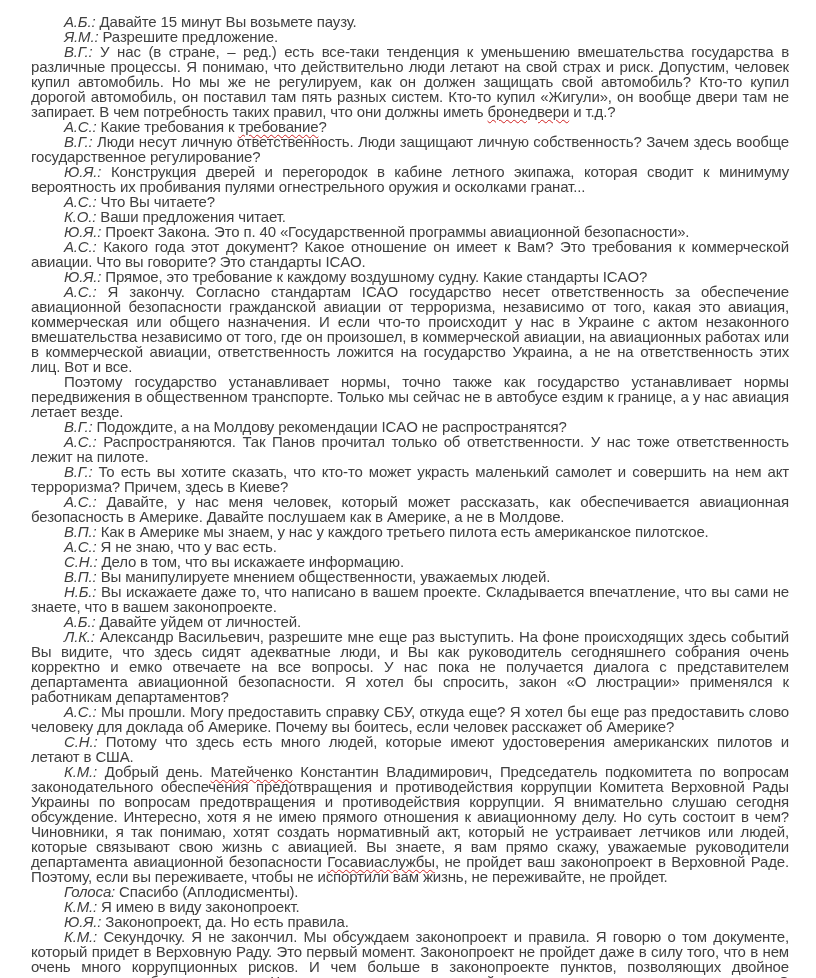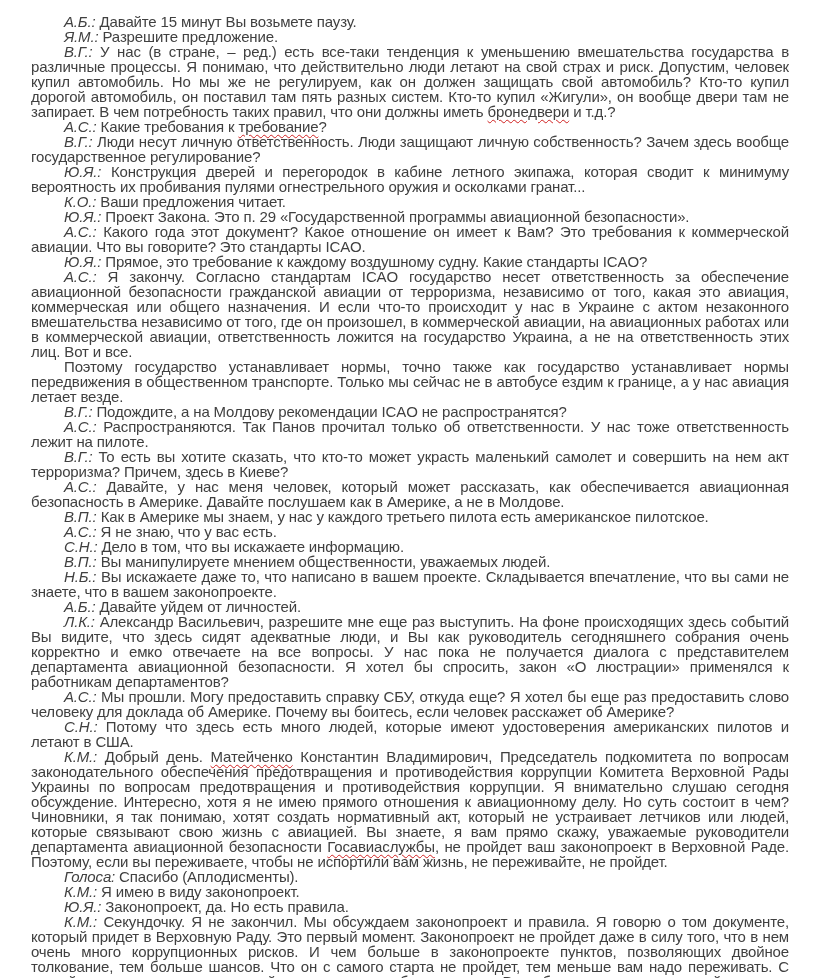--- a/index.html
+++ b/index.html
@@ -18,22 +18,23 @@
 <body>
 
 <div class="page">
   <div id="paras">
       <p class="para"><span class="spk">А.Б.:</span><span> Давайте 15 минут Вы возьмете паузу.</span></p>
       <p class="para"><span class="spk">Я.М.:</span><span> Разрешите предложение.</span></p>
       <p class="para"><span class="spk">В.Г.:</span><span> У нас (в стране, – ред.) есть все-таки тенденция к уменьшению вмешательства государства в различные процессы. Я понимаю, что действительно люди летают на свой страх и риск. Допустим, человек купил автомобиль. Но мы же не регулируем, как он должен защищать свой автомобиль? Кто-то купил дорогой автомобиль, он поставил там пять разных систем. Кто-то купил «Жигули», он вообще двери там не запирает. В чем потребность таких правил, что они должны иметь <span class="sp">бронедвери</span> и т.д.?</span></p>
       <p class="para"><span class="spk">А.С.:</span><span> Какие требования к <span class="sp">требование</span>?</span></p>
       <p class="para"><span class="spk">В.Г.:</span><span> Люди несут личную ответственность. Люди защищают личную собственность? Зачем здесь вообще государственное регулирование?</span></p>
       <p class="para"><span class="spk">Ю.Я.:</span><span> Конструкция дверей и перегородок в кабине летного экипажа, которая сводит к минимуму вероятность их пробивания пулями огнестрельного оружия и осколками гранат...</span></p>
+      <p class="para"><span class="spk">А.С.:</span><span> Что Вы читаете?</span></p>
       <p class="para"><span class="spk">К.О.:</span><span> Ваши предложения читает.</span></p>
-      <p class="para"><span class="spk">Ю.Я.:</span><span> Проект Закона. Это п. 29 «Государственной программы авиационной безопасности».</span></p>
+      <p class="para"><span class="spk">Ю.Я.:</span><span> Проект Закона. Это п. 40 «Государственной программы авиационной безопасности».</span></p>
       <p class="para"><span class="spk">А.С.:</span><span> Какого года этот документ? Какое отношение он имеет к Вам? Это требования к коммерческой авиации. Что вы говорите? Это стандарты ICAO.</span></p>
       <p class="para"><span class="spk">Ю.Я.:</span><span> Прямое, это требование к каждому воздушному судну. Какие стандарты ICAO?</span></p>
       <p class="para"><span class="spk">А.С.:</span><span> Я закончу. Согласно стандартам ICAO государство несет ответственность за обеспечение авиационной безопасности гражданской авиации от терроризма, независимо от того, какая это авиация, коммерческая или общего назначения. И если что-то происходит у нас в Украине с актом незаконного вмешательства независимо от того, где он произошел, в коммерческой авиации, на авиационных работах или в коммерческой авиации, ответственность ложится на государство Украина, а не на ответственность этих лиц. Вот и все.</span></p>
       <p class="para"><span>Поэтому государство устанавливает нормы, точно также как государство устанавливает нормы передвижения в общественном транспорте. Только мы сейчас не в автобусе ездим к границе, а у нас авиация летает везде.</span></p>
       <p class="para"><span class="spk">В.Г.:</span><span> Подождите, а на Молдову рекомендации ICAO не распространятся?</span></p>
       <p class="para"><span class="spk">А.С.:</span><span> Распространяются. Так Панов прочитал только об ответственности. У нас тоже ответственность лежит на пилоте.</span></p>
       <p class="para"><span class="spk">В.Г.:</span><span> То есть вы хотите сказать, что кто-то может украсть маленький самолет и совершить на нем акт терроризма? Причем, здесь в Киеве?</span></p>
       <p class="para"><span class="spk">А.С.:</span><span> Давайте, у нас меня человек, который может рассказать, как обеспечивается авиационная безопасность в Америке. Давайте послушаем как в Америке, а не в Молдове.</span></p>
       <p class="para"><span class="spk">В.П.:</span><span> Как в Америке мы знаем, у нас у каждого третьего пилота есть американское пилотское.</span></p>
       <p class="para"><span class="spk">А.С.:</span><span> Я не знаю, что у вас есть.</span></p>

